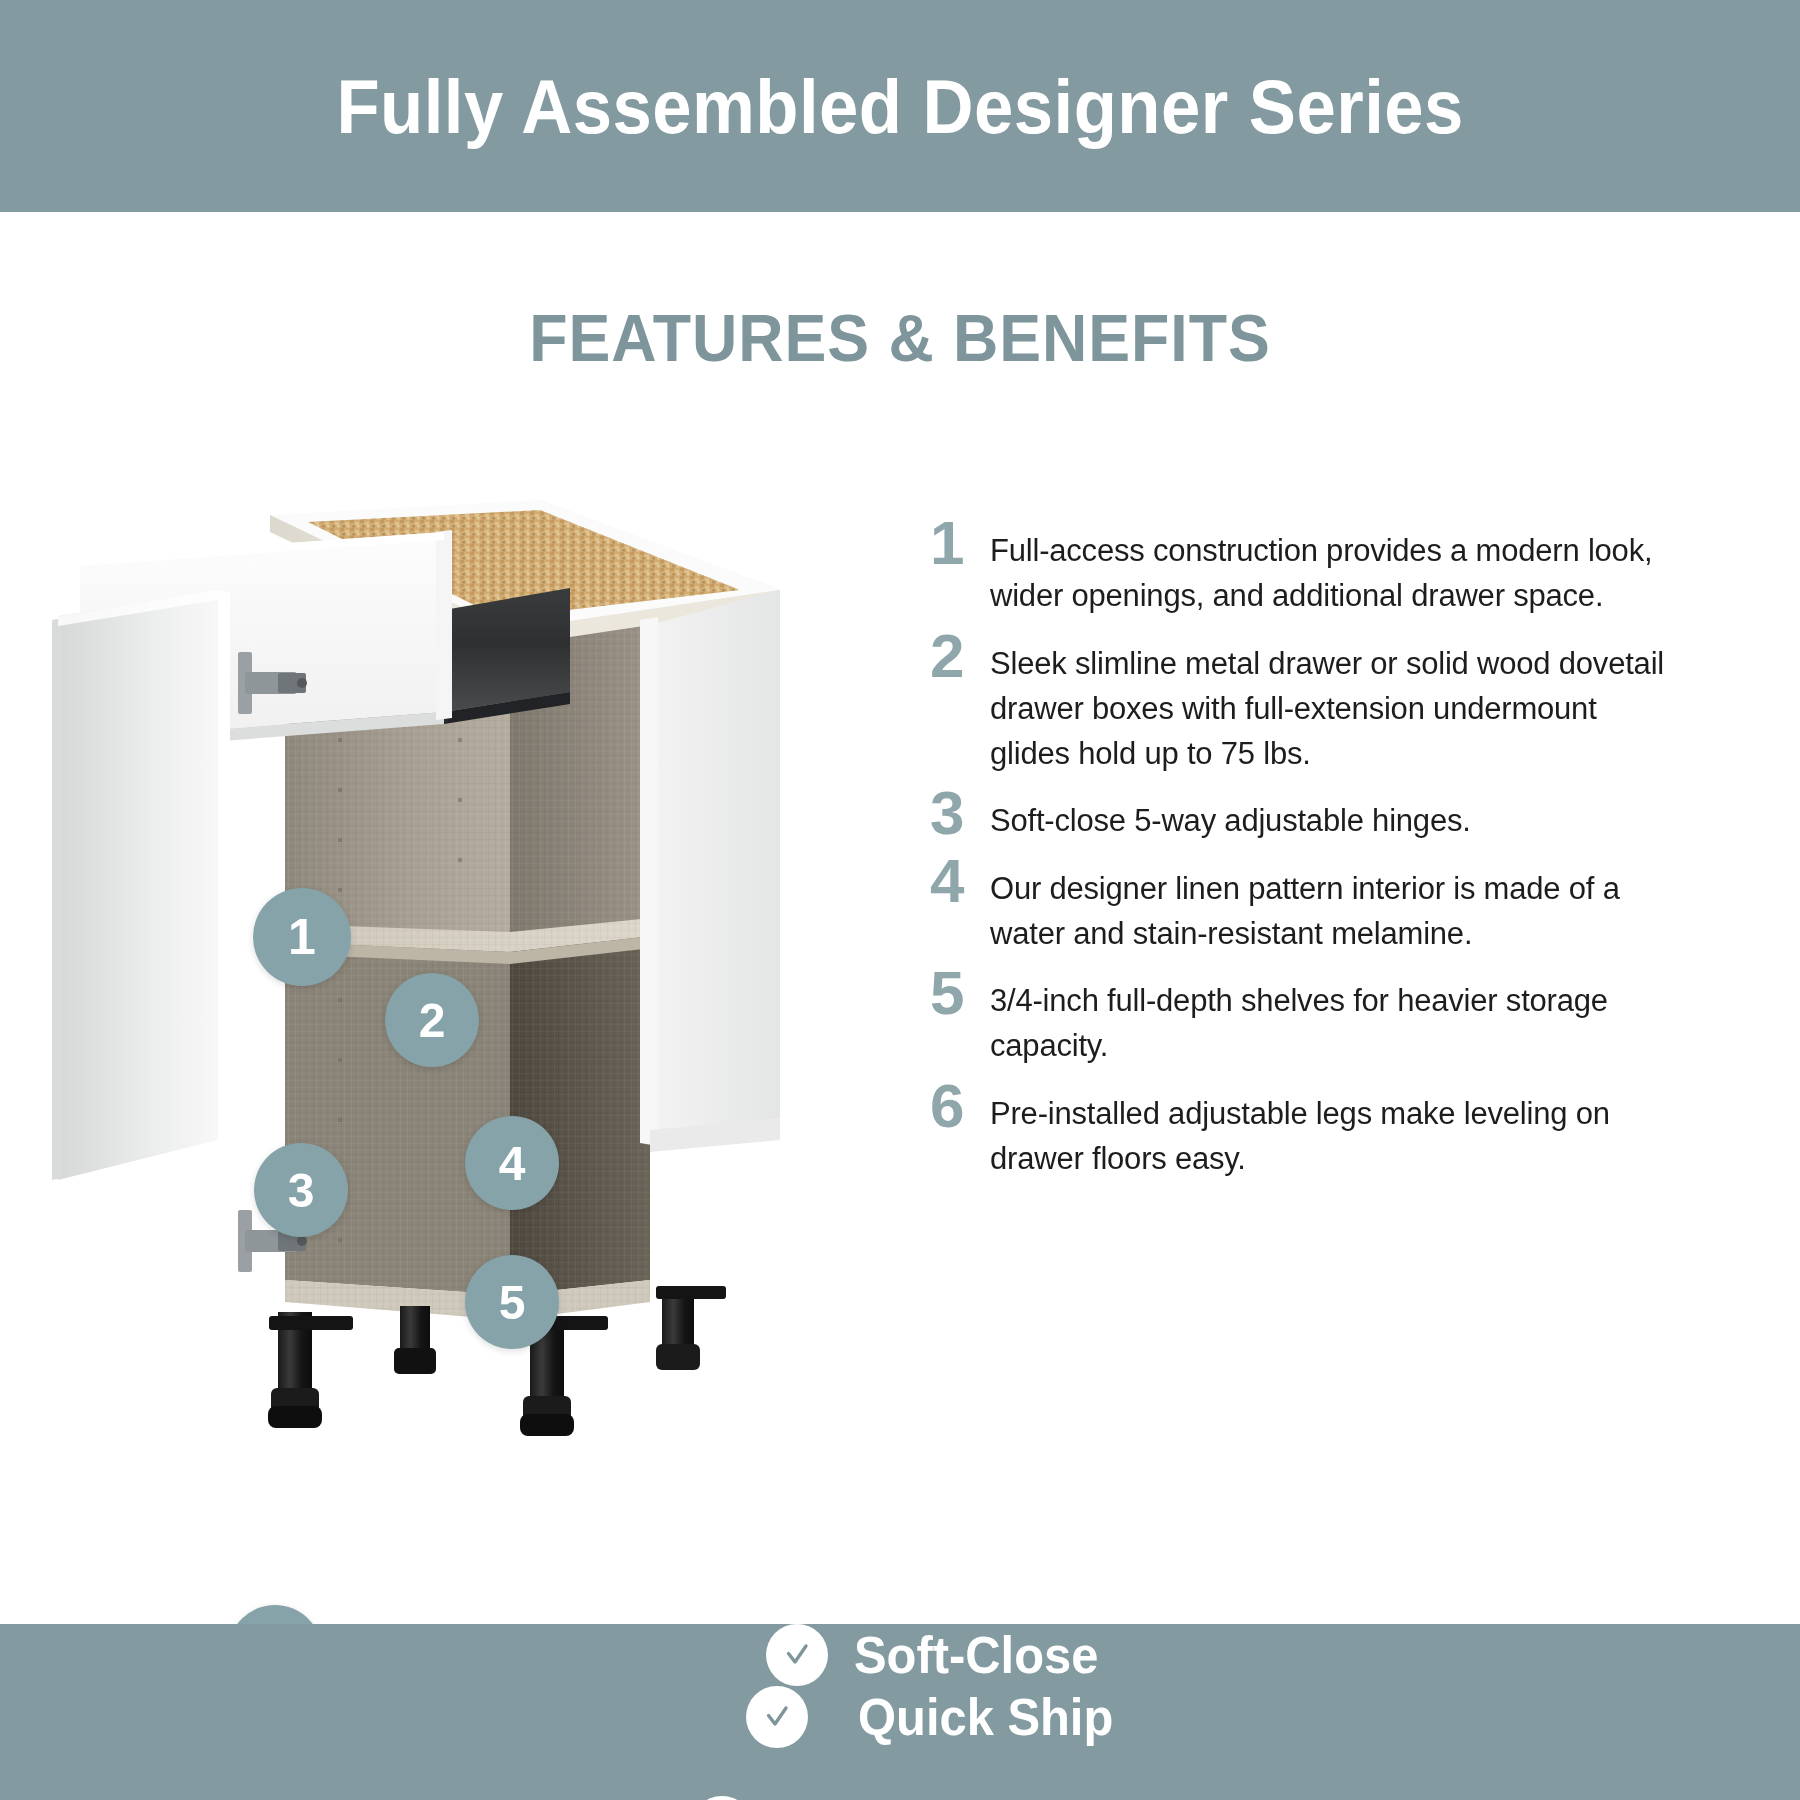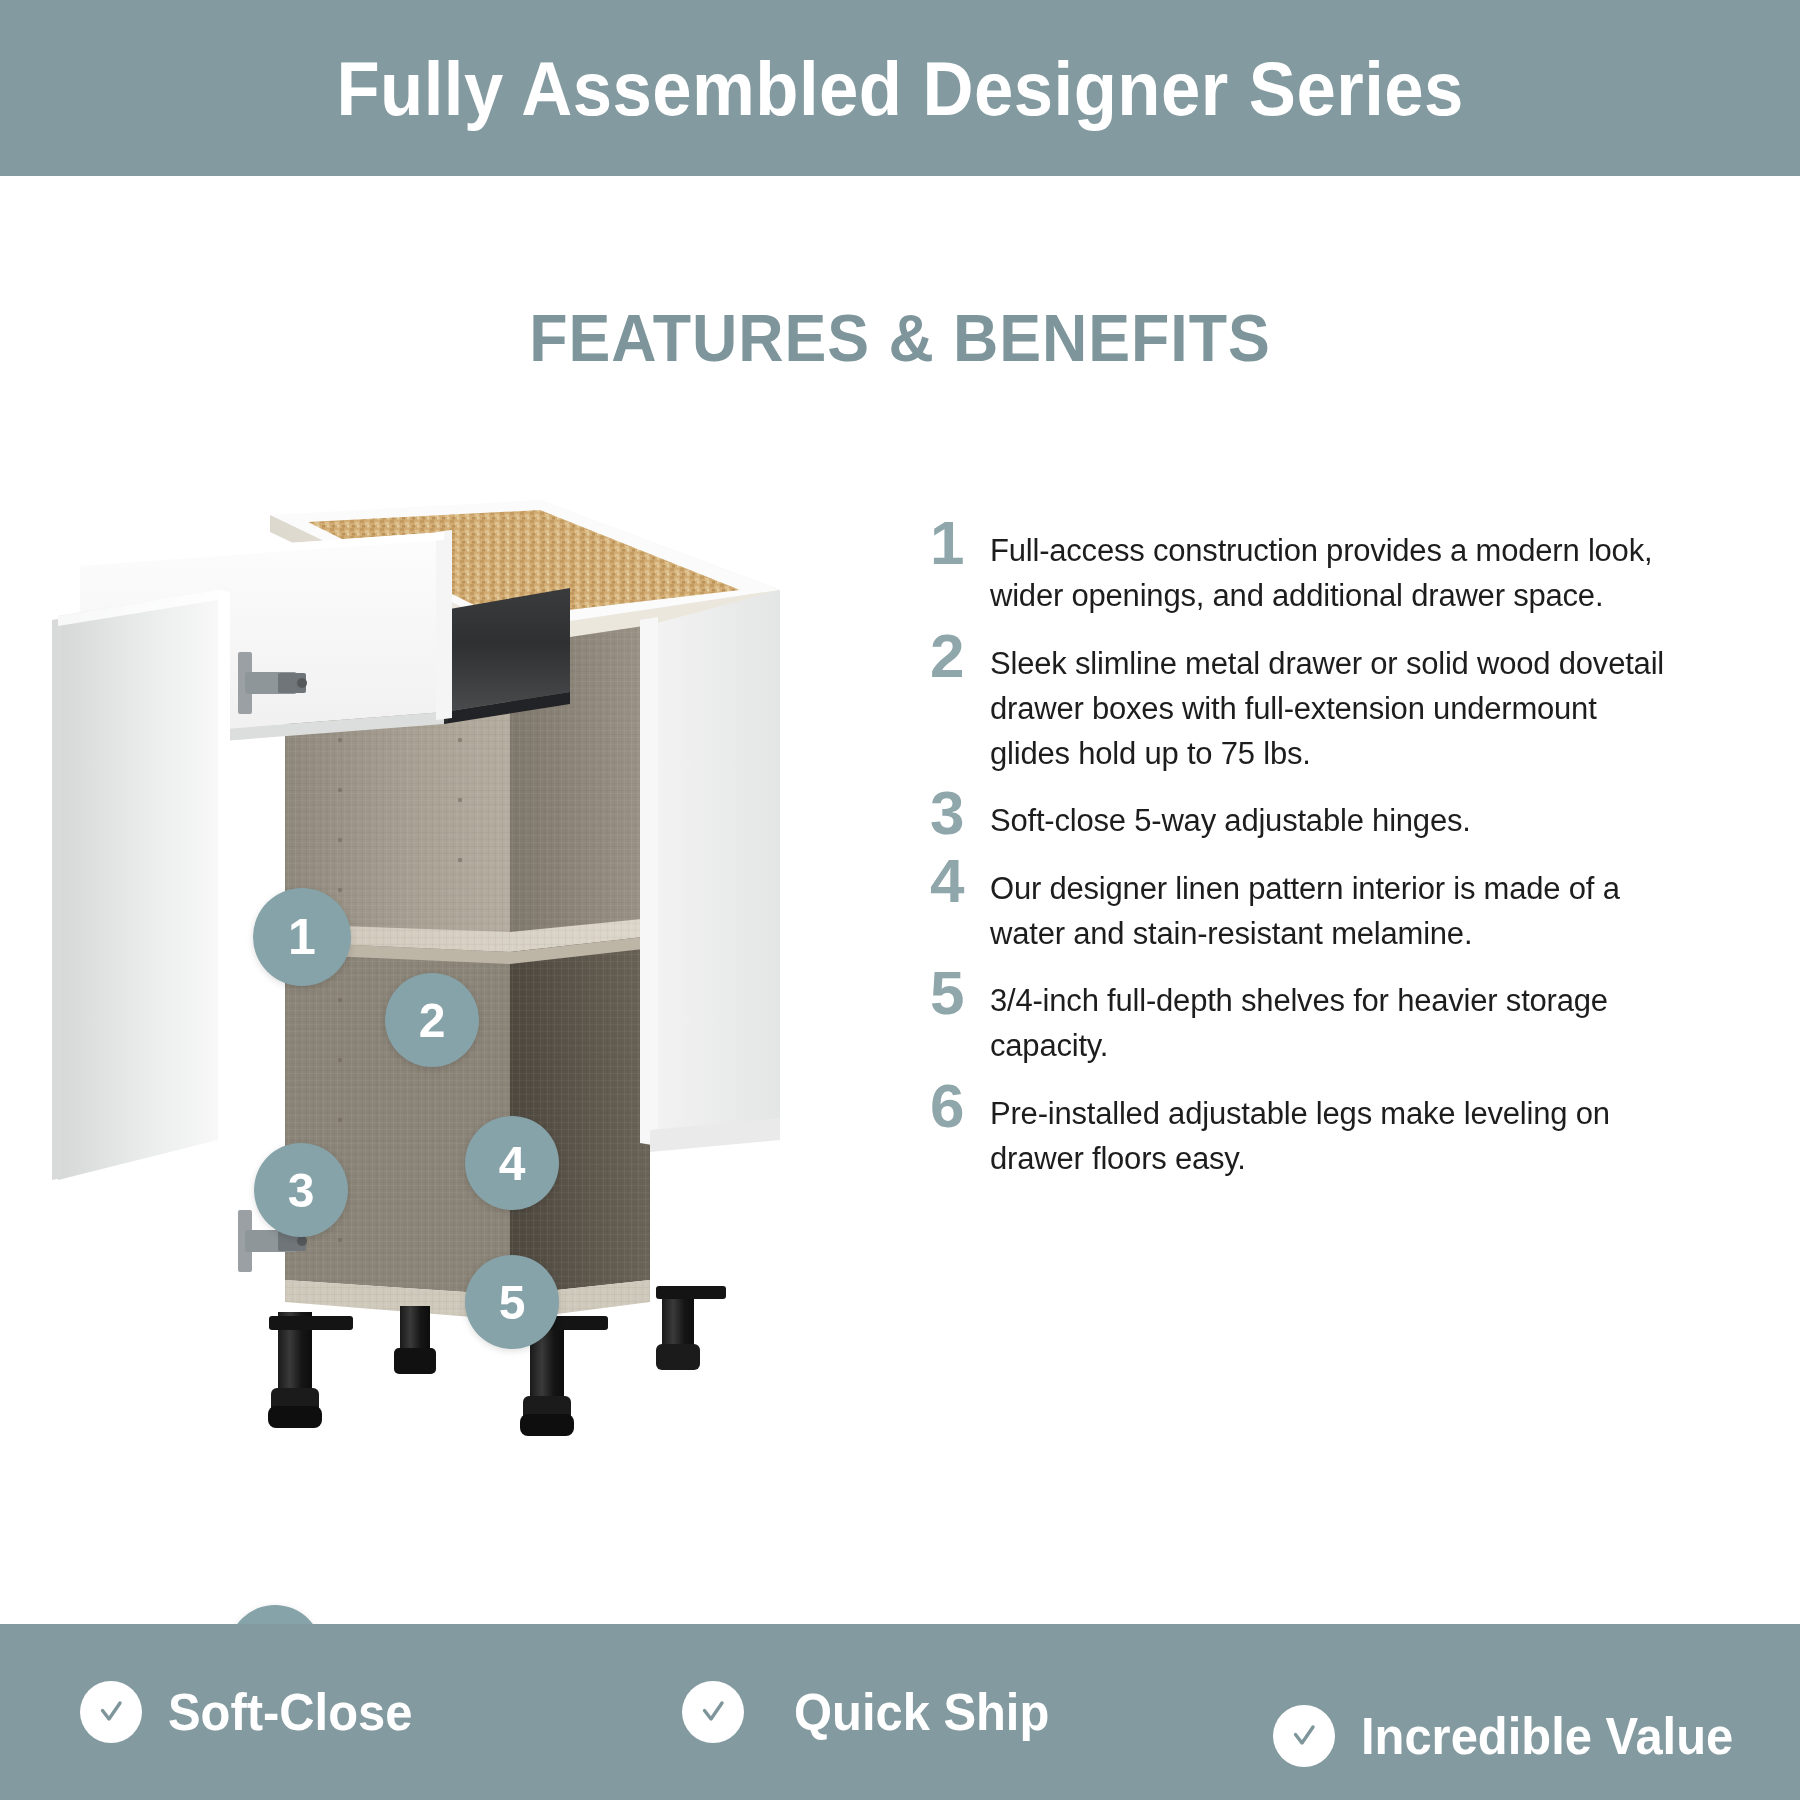--- a/index.html
+++ b/index.html
@@ -13,21 +13,21 @@
     font-family: "Liberation Sans", sans-serif;
     overflow: hidden;
     position: relative;
   }
 
   
   .top-banner {
     position: absolute;
     left: 0; top: 0;
     width: 1800px;
-    height: 176px;
+    height: 212px;
     background: #839BA0;
     display: flex;
     align-items: center;
     justify-content: center;
   }
   .top-banner-title {
     color: #ffffff;
     font-family: "Liberation Sans Narrow", "Liberation Sans", sans-serif;
     font-size: 76px;
     font-weight: bold;
@@ -115,20 +115,21 @@
   
   .bottom-banner {
     position: absolute;
     left: 0;
     top: 1624px;
     width: 1800px;
     height: 176px;
     background: #839BA0;
     display: flex;
     align-items: center;
+    flex-direction: column;
   }
   .bb-item {
     display: flex;
     align-items: center;
     flex: 1 1 0;
     padding-left: 80px;
     box-sizing: border-box;
   }
   .bb-item:nth-child(2) { padding-left: 75px; gap: 24px; }
   .bb-item:nth-child(3) { padding-left: 65px; margin-top: 48px; }

